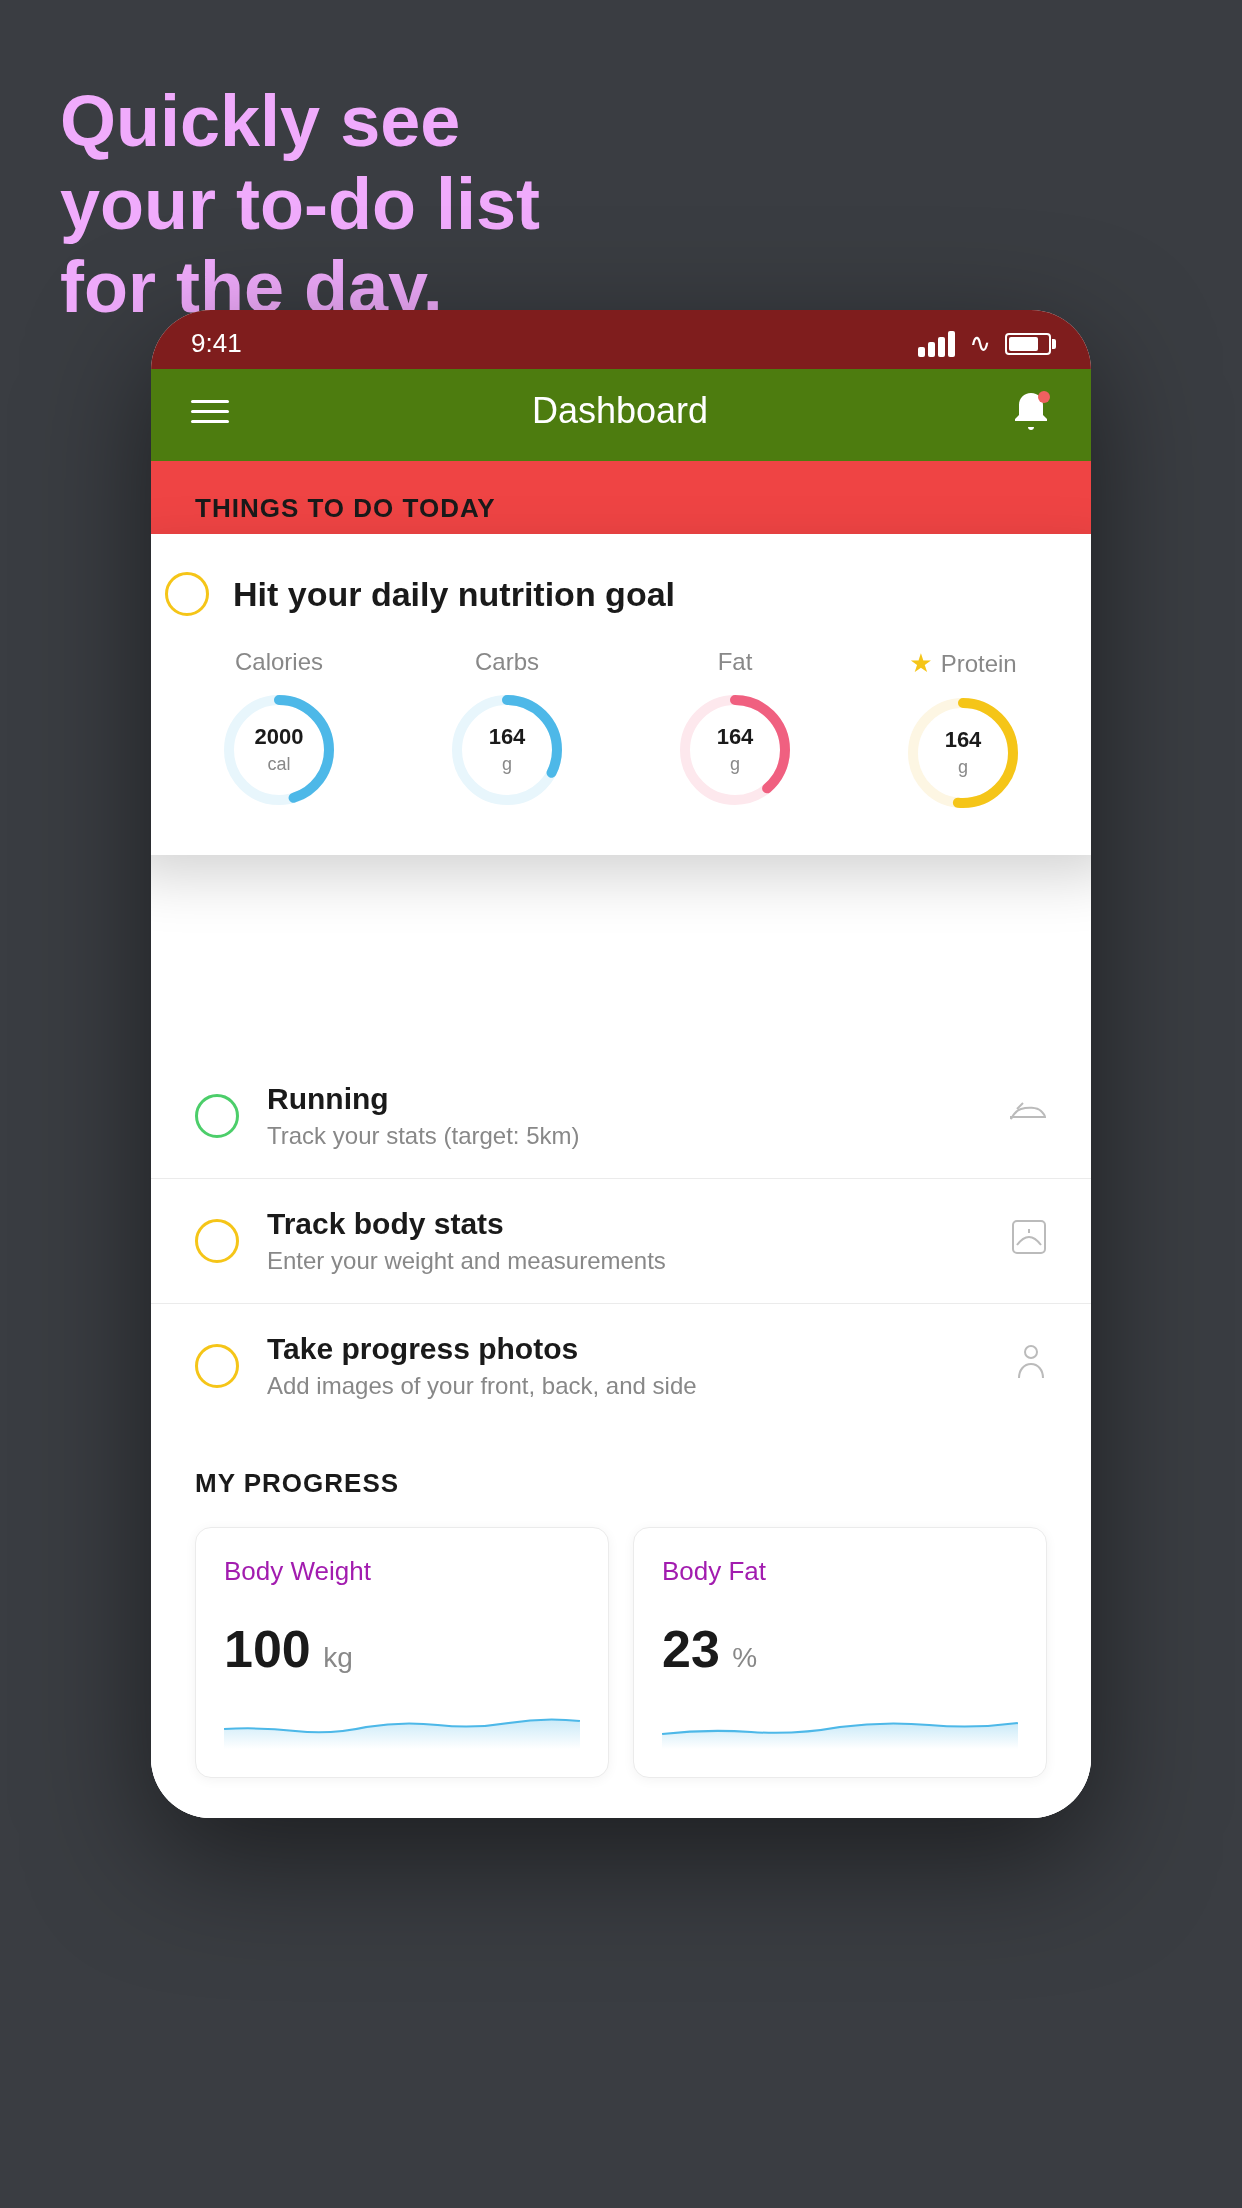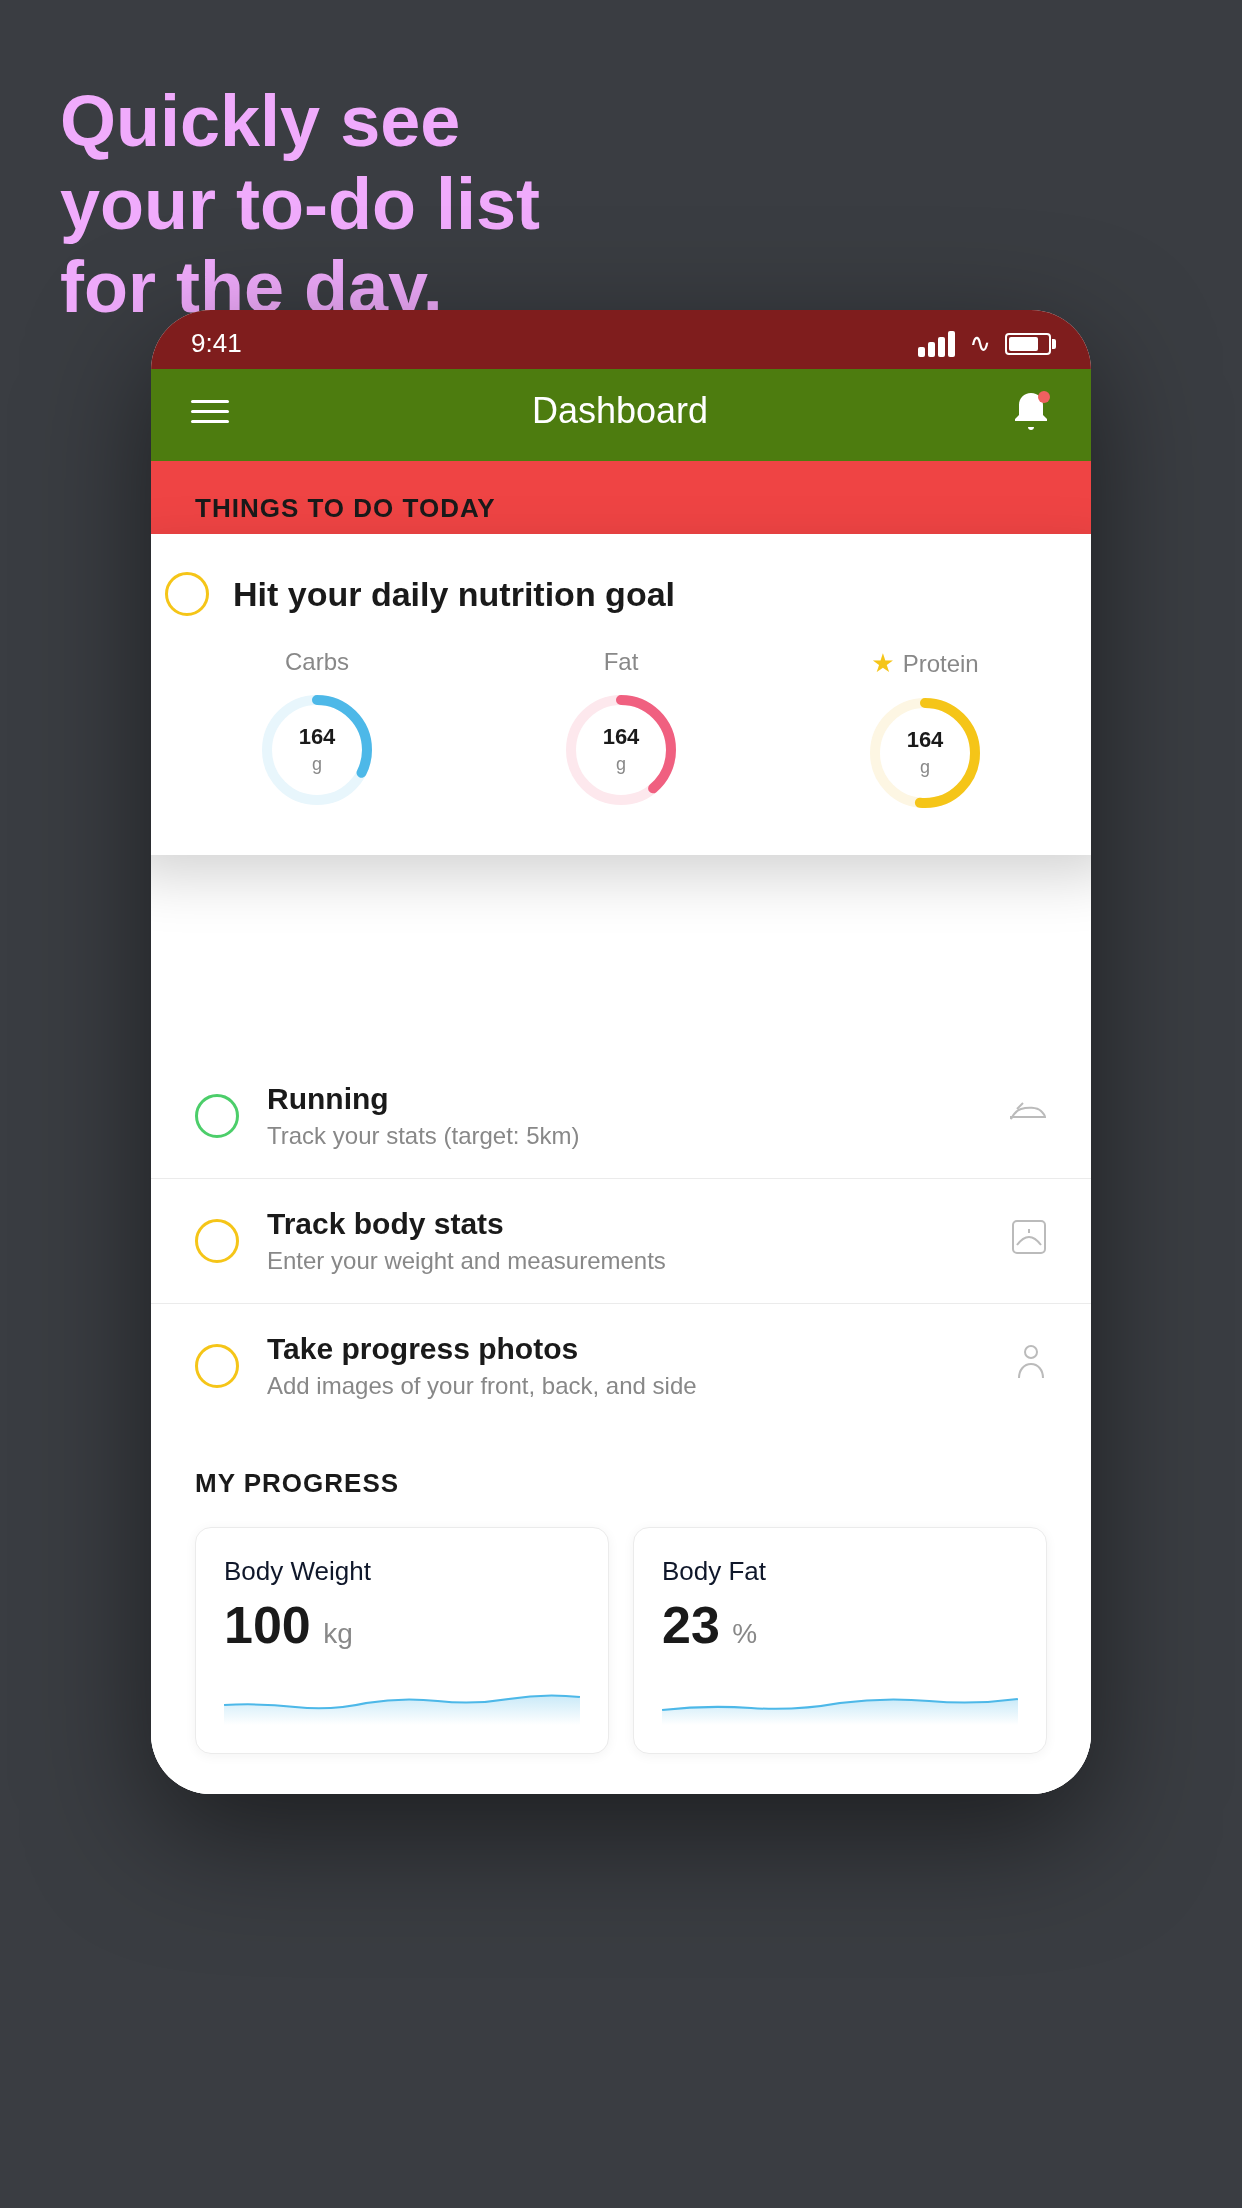--- a/index.html
+++ b/index.html
@@ -292,23 +292,23 @@
     .progress-card {
       flex: 1;
       background: white;
       border-radius: 16px;
       border: 1px solid #ebebeb;
       padding: 28px;
       box-shadow: 0 2px 12px rgba(0,0,0,0.05);
     }
     .progress-card-title {
       font-size: 26px;
-      color: #0f172a;
+      color: #a21caf;
       font-weight: 500;
-      margin-bottom: 8px;
+      margin-bottom: 32px;
     }
     .progress-value {
       font-size: 52px;
       font-weight: 800;
       color: #1a1a1a;
       display: inline;
     }
     .progress-unit {
       font-size: 28px;
       color: #888;
@@ -376,20 +376,30 @@
         <div style="position:absolute; bottom:0; left:0; width:60px; height:100px; background:#3a3d42; border-radius:0 30px 0 0;"></div>
         <div style="position:absolute; bottom:0; right:0; width:60px; height:100px; background:#3a3d42; border-radius:30px 0 0 0;"></div>
 
         <div class="floating-card">
           <div class="card-header">
             <div class="circle-radio yellow"></div>
             <span class="card-title">Hit your daily nutrition goal</span>
           </div>
           <div class="rings-row">
 
+            <div class="ring-item">
+              <span class="ring-label">Calories</span>
+              <div class="ring-container">
+                <svg viewBox="0 0 120 120">
+                  <circle cx="60" cy="60" r="50" fill="none" stroke="#e8f6fc" stroke-width="10"></circle>
+                  <circle cx="60" cy="60" r="50" fill="none" stroke="#4db8e8" stroke-width="10" stroke-dasharray="220 314" stroke-dashoffset="78" stroke-linecap="round" transform="rotate(-90 60 60)"></circle>
+                </svg>
+                <div class="ring-value">2000<br><small style="font-size:18px;font-weight:500;color:#888">cal</small></div>
+              </div>
+            </div>
 
             <div class="ring-item">
               <span class="ring-label">Carbs</span>
               <div class="ring-container">
                 <svg viewBox="0 0 120 120">
                   <circle cx="60" cy="60" r="50" fill="none" stroke="#e8f6fc" stroke-width="10"></circle>
                   <circle cx="60" cy="60" r="50" fill="none" stroke="#4db8e8" stroke-width="10" stroke-dasharray="180 314" stroke-dashoffset="78" stroke-linecap="round" transform="rotate(-90 60 60)"></circle>
                 </svg>
                 <div class="ring-value">164<br><small style="font-size:18px;font-weight:500;color:#888">g</small></div>
               </div>

